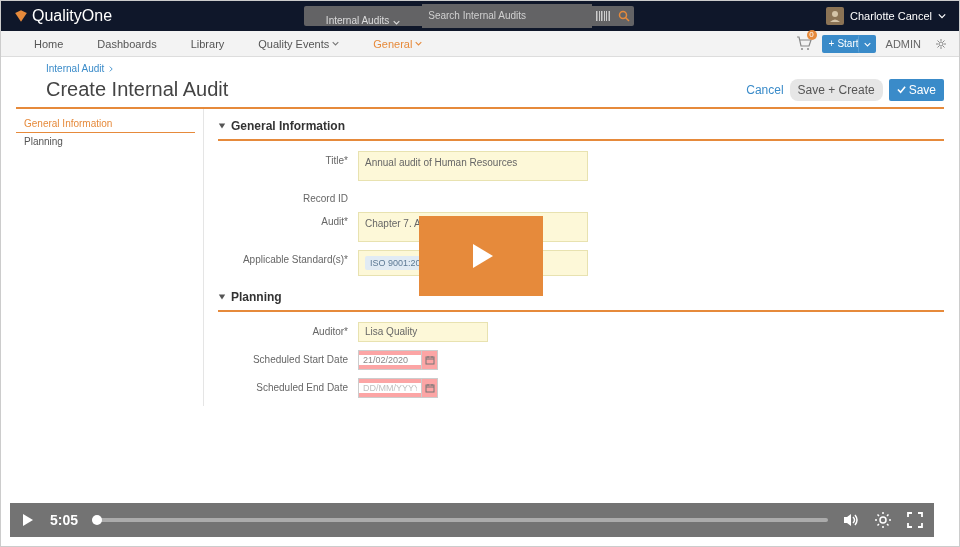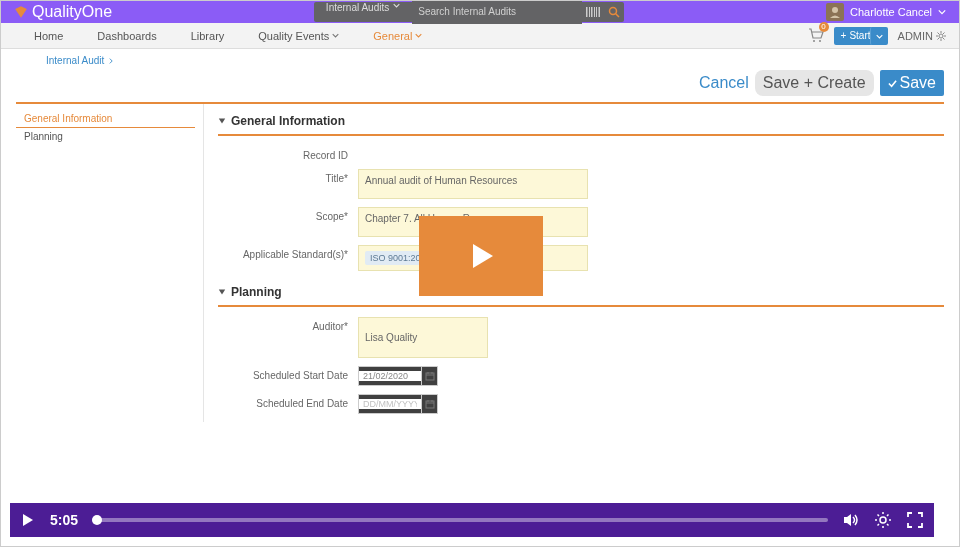--- a/index.html
+++ b/index.html
@@ -1,51 +1,51 @@
 <!DOCTYPE html>
 <html><head>
   <meta charset="utf-8">
   <style>
     * { box-sizing: border-box; margin: 0; padding: 0; }
     body { font-family: Arial, Helvetica, sans-serif; font-size: 11px; color: #333; background: #fff; width: 960px; height: 547px; overflow: hidden; position: relative; }
 
     
-    .top-bar { background: #8b5cf6; height: 23px; display: flex; align-items: center; padding: 0 14px; color: #fff; }
+    .top-bar { background: #0f172a; height: 31px; display: flex; align-items: center; padding: 0 14px; color: #fff; }
     .brand { display: flex; align-items: center; gap: 4px; font-size: 16px; font-weight: 500; }
     .brand-logo { width: 14px; height: 14px; }
     .top-center { flex: 1; display: flex; justify-content: center; }
     .search-wrap { display: flex; align-items: center; }
-    .search-scope { background: #636365; color: #ddd; height: 20px; font-size: 10px; padding: 0 12px; display: flex; align-items: flex-start; gap: 4px; border-radius: 2px 0 0 2px; }
+    .search-scope { background: #636365; color: #ddd; height: 20px; font-size: 10px; padding: 0 22px; display: flex; align-items: flex-end; gap: 4px; border-radius: 2px 0 0 2px; }
     .search-scope svg { width: 7px; height: 7px; }
     .search-input { background: #636365; border: none; height: 20px; width: 170px; font-size: 10px; padding: 12px 6px; color: #ddd; }
     .search-input::placeholder { color: #d0d0d0; }
     .search-icons { display: flex; align-items: center; gap: 0; }
     .search-icon-btn { background: #636365; height: 20px; padding: 0 4px; display: flex; align-items: center; }
     .search-icon-btn.last { border-radius: 0 2px 2px 0; }
     .user-area { display: flex; align-items: center; gap: 6px; font-size: 11px; }
     .avatar { width: 18px; height: 18px; background: #8b7355; border-radius: 2px; display: flex; align-items: center; justify-content: center; }
 
     
     .nav-bar { height: 26px; background: #f3f3f3; border-bottom: 1px solid #ddd; display: flex; align-items: center; padding: 0 14px; font-size: 11px; }
     .nav-left { display: flex; gap: 14px; align-items: center; }
     .nav-item { color: #555; cursor: pointer; display: flex; align-items: center; gap: 3px; padding-left: 20px; }
     .nav-item.active { color: #e68a3b; }
     .nav-right { margin-left: auto; display: flex; align-items: center; gap: 10px; }
     .cart-badge { position: relative; }
     .cart-badge .badge { position: absolute; top: -5px; right: -5px; background: #e68a3b; color: #fff; font-size: 8px; border-radius: 50%; width: 10px; height: 10px; display: flex; align-items: center; justify-content: center; }
     .btn-create { background: #3a8bc9; color: #fff; font-size: 10px; padding: 3px 7px; border-radius: 2px; display: flex; align-items: center; gap: 3px; }
     .btn-create-caret { background: #3a8bc9; color: #fff; padding: 3px 5px; border-radius: 2px; margin-left: -8px; border-left: 1px solid #5ba0d4; }
-    .admin-link { color: #666; display: flex; align-items: center; gap: 3px; }
+    .admin-link { color: #666; display: flex; align-items: center; gap: 15px; }
 
     
     .page-header { padding: 6px 16px 0; margin-left: 30px; }
     .breadcrumb { font-size: 10px; color: #3a8bc9; display: flex; align-items: center; gap: 4px; }
     .title-row { display: flex; align-items: center; margin-top: 4px; }
     .page-title { font-size: 20px; font-weight: 300; color: #444; }
-    .title-actions { margin-left: auto; display: flex; align-items: center; gap: 6px; font-size: 16px; }
+    .title-actions { margin-left: auto; display: flex; align-items: center; gap: 6px; font-size: 12px; }
     .btn-cancel { color: #3a8bc9; cursor: pointer; }
     .btn-gray { background: #e6e6e6; color: #555; padding: 4px 8px; border-radius: 8px; cursor: pointer; }
     .btn-blue { background: #3a8bc9; color: #fff; padding: 4px 8px; border-radius: 2px; cursor: pointer; display: flex; align-items: center; gap: 3px; }
 
     
     .accent-bar { height: 2px; background: #e68a3b; margin: 6px 16px 0; }
 
     
     .main { display: flex; padding: 0 16px; }
     .sidebar { width: 188px; border-right: 1px solid #e5e5e5; padding-top: 6px; padding-right: 8px; }
@@ -57,31 +57,31 @@
     .section-header svg { width: 8px; height: 8px; }
     .section-divider { height: 2px; background: #e68a3b; margin: 6px 0 10px; }
 
     .form-row { display: flex; align-items: flex-start; margin-bottom: 8px; }
     .form-label { width: 140px; text-align: right; font-size: 10px; color: #666; padding-right: 10px; padding-top: 4px; }
     .form-field { }
     .input-yellow { background: #fdf8d8; border: 1px solid #e8e2b0; width: 230px; padding: 5px 6px; font-size: 10px; color: #666; min-height: 26px; }
     .input-yellow.taller { min-height: 30px; }
     .tag-chip { display: inline-flex; align-items: center; gap: 4px; background: #e1ebf4; color: #5d7a94; font-size: 9px; padding: 2px 5px; border-radius: 2px; }
     .tag-chip .x { font-size: 9px; }
-    .date-input { display: flex; align-items: center; border: 1px solid #ccc; height: 20px; width: 80px; background: #404040; }
+    .date-input { display: flex; align-items: center; border: 1px solid #ccc; height: 20px; width: 80px; background: #fca5a5; }
     .date-input input { border: none; width: 62px; font-size: 9px; padding: 0 4px; color: #888; }
     .date-input input::placeholder { color: #c0c0c0; }
     .date-input .cal-icon { width: 16px; height: 18px; border-left: 1px solid #ccc; display: flex; align-items: center; justify-content: center; }
 
     
     .play-overlay { position: absolute; left: 419px; top: 216px; width: 124px; height: 80px; background: #e68a3b; display: flex; align-items: center; justify-content: center; cursor: pointer; }
     .play-overlay svg { width: 40px; height: 40px; }
 
     
-    .video-controls { position: absolute; left: 10px; right: 26px; bottom: 10px; height: 34px; background: #4c1d95; display: flex; align-items: center; padding: 0 10px; gap: 14px; }
+    .video-controls { position: absolute; left: 10px; right: 26px; bottom: 10px; height: 34px; background: #737373; display: flex; align-items: center; padding: 0 10px; gap: 14px; }
     .vc-btn { color: #fff; display: flex; align-items: center; cursor: pointer; }
     .vc-time { color: #fff; font-size: 14px; font-weight: bold; }
     .scrubber { flex: 1; height: 4px; background: rgba(255,255,255,0.4); border-radius: 2px; position: relative; }
     .scrubber .thumb { width: 10px; height: 10px; background: #fff; border-radius: 50%; position: absolute; left: 0; top: -3px; }
 
     .outer-frame { position: absolute; inset: 0; border: 1px solid #ccc; pointer-events: none; }
   </style>
 </head>
 <body>
 
@@ -184,20 +184,21 @@
 </div>
 
 <div class="page-header">
   <div class="breadcrumb">
     <span>Internal Audit</span>
     <svg width="6" height="6" viewBox="0 0 10 10">
         <path d="M3 1 L7 5 L3 9" stroke="#3a8bc9" stroke-width="1.5" fill="none"></path>
       </svg>
   </div>
   <div class="title-row">
+    <h1 class="page-title">Create Internal Audit</h1>
     <div class="title-actions">
       <span class="btn-cancel">Cancel</span>
       <span class="btn-gray">Save + Create</span>
       <span class="btn-blue">
         <svg width="9" height="9" viewBox="0 0 10 10">
             <path d="M1 5 L4 8 L9 2" stroke="#fff" stroke-width="1.8" fill="none"></path>
           </svg>
         <span>Save</span>
       </span>
     </div>
@@ -214,31 +215,31 @@
 
     <div class="section-header">
       <svg viewBox="0 0 10 10">
           <path d="M1 2 L9 2 L5 8 Z" fill="#555"></path>
         </svg>
       <span>General Information</span>
     </div>
     <div class="section-divider"></div>
 
     <div class="form-row">
+      <div class="form-label">Title*</div>
+      <div class="form-field">
+          <div class="input-yellow taller">Annual audit of Human Resources</div>
+        </div>
+    </div>
+    <div class="form-row">
       <div class="form-label">Record ID</div>
       <div class="form-field"></div>
     </div>
     <div class="form-row">
-      <div class="form-label">Title*</div>
-      <div class="form-field">
-          <div class="input-yellow taller">Annual audit of Human Resources</div>
-        </div>
-    </div>
-    <div class="form-row">
-      <div class="form-label">Scope*</div>
+      <div class="form-label">Audit*</div>
       <div class="form-field">
           <div class="input-yellow taller">Chapter 7. All Human Resources</div>
         </div>
     </div>
     <div class="form-row">
       <div class="form-label">Applicable Standard(s)*</div>
       <div class="form-field">
         <div class="input-yellow">
           <span class="tag-chip">
             <span>ISO 9001:2015</span>
@@ -252,21 +253,21 @@
       <svg viewBox="0 0 10 10">
           <path d="M1 2 L9 2 L5 8 Z" fill="#555"></path>
         </svg>
       <span>Planning</span>
     </div>
     <div class="section-divider"></div>
 
     <div class="form-row">
       <div class="form-label">Auditor*</div>
       <div class="form-field">
-          <div class="input-yellow" style="width:130px;min-height:20px;padding:14px 6px;">Lisa Quality</div>
+          <div class="input-yellow" style="width:130px;min-height:20px;padding:3px 6px;">Lisa Quality</div>
         </div>
     </div>
     <div class="form-row">
       <div class="form-label">Scheduled Start Date</div>
       <div class="form-field">
         <div class="date-input">
           <input value="21/02/2020" style="">
           <span class="cal-icon">
               <svg width="10" height="10" viewBox="0 0 10 10">
                 <rect x="1" y="2" width="8" height="7" stroke="#777" stroke-width="1" fill="none"></rect>

